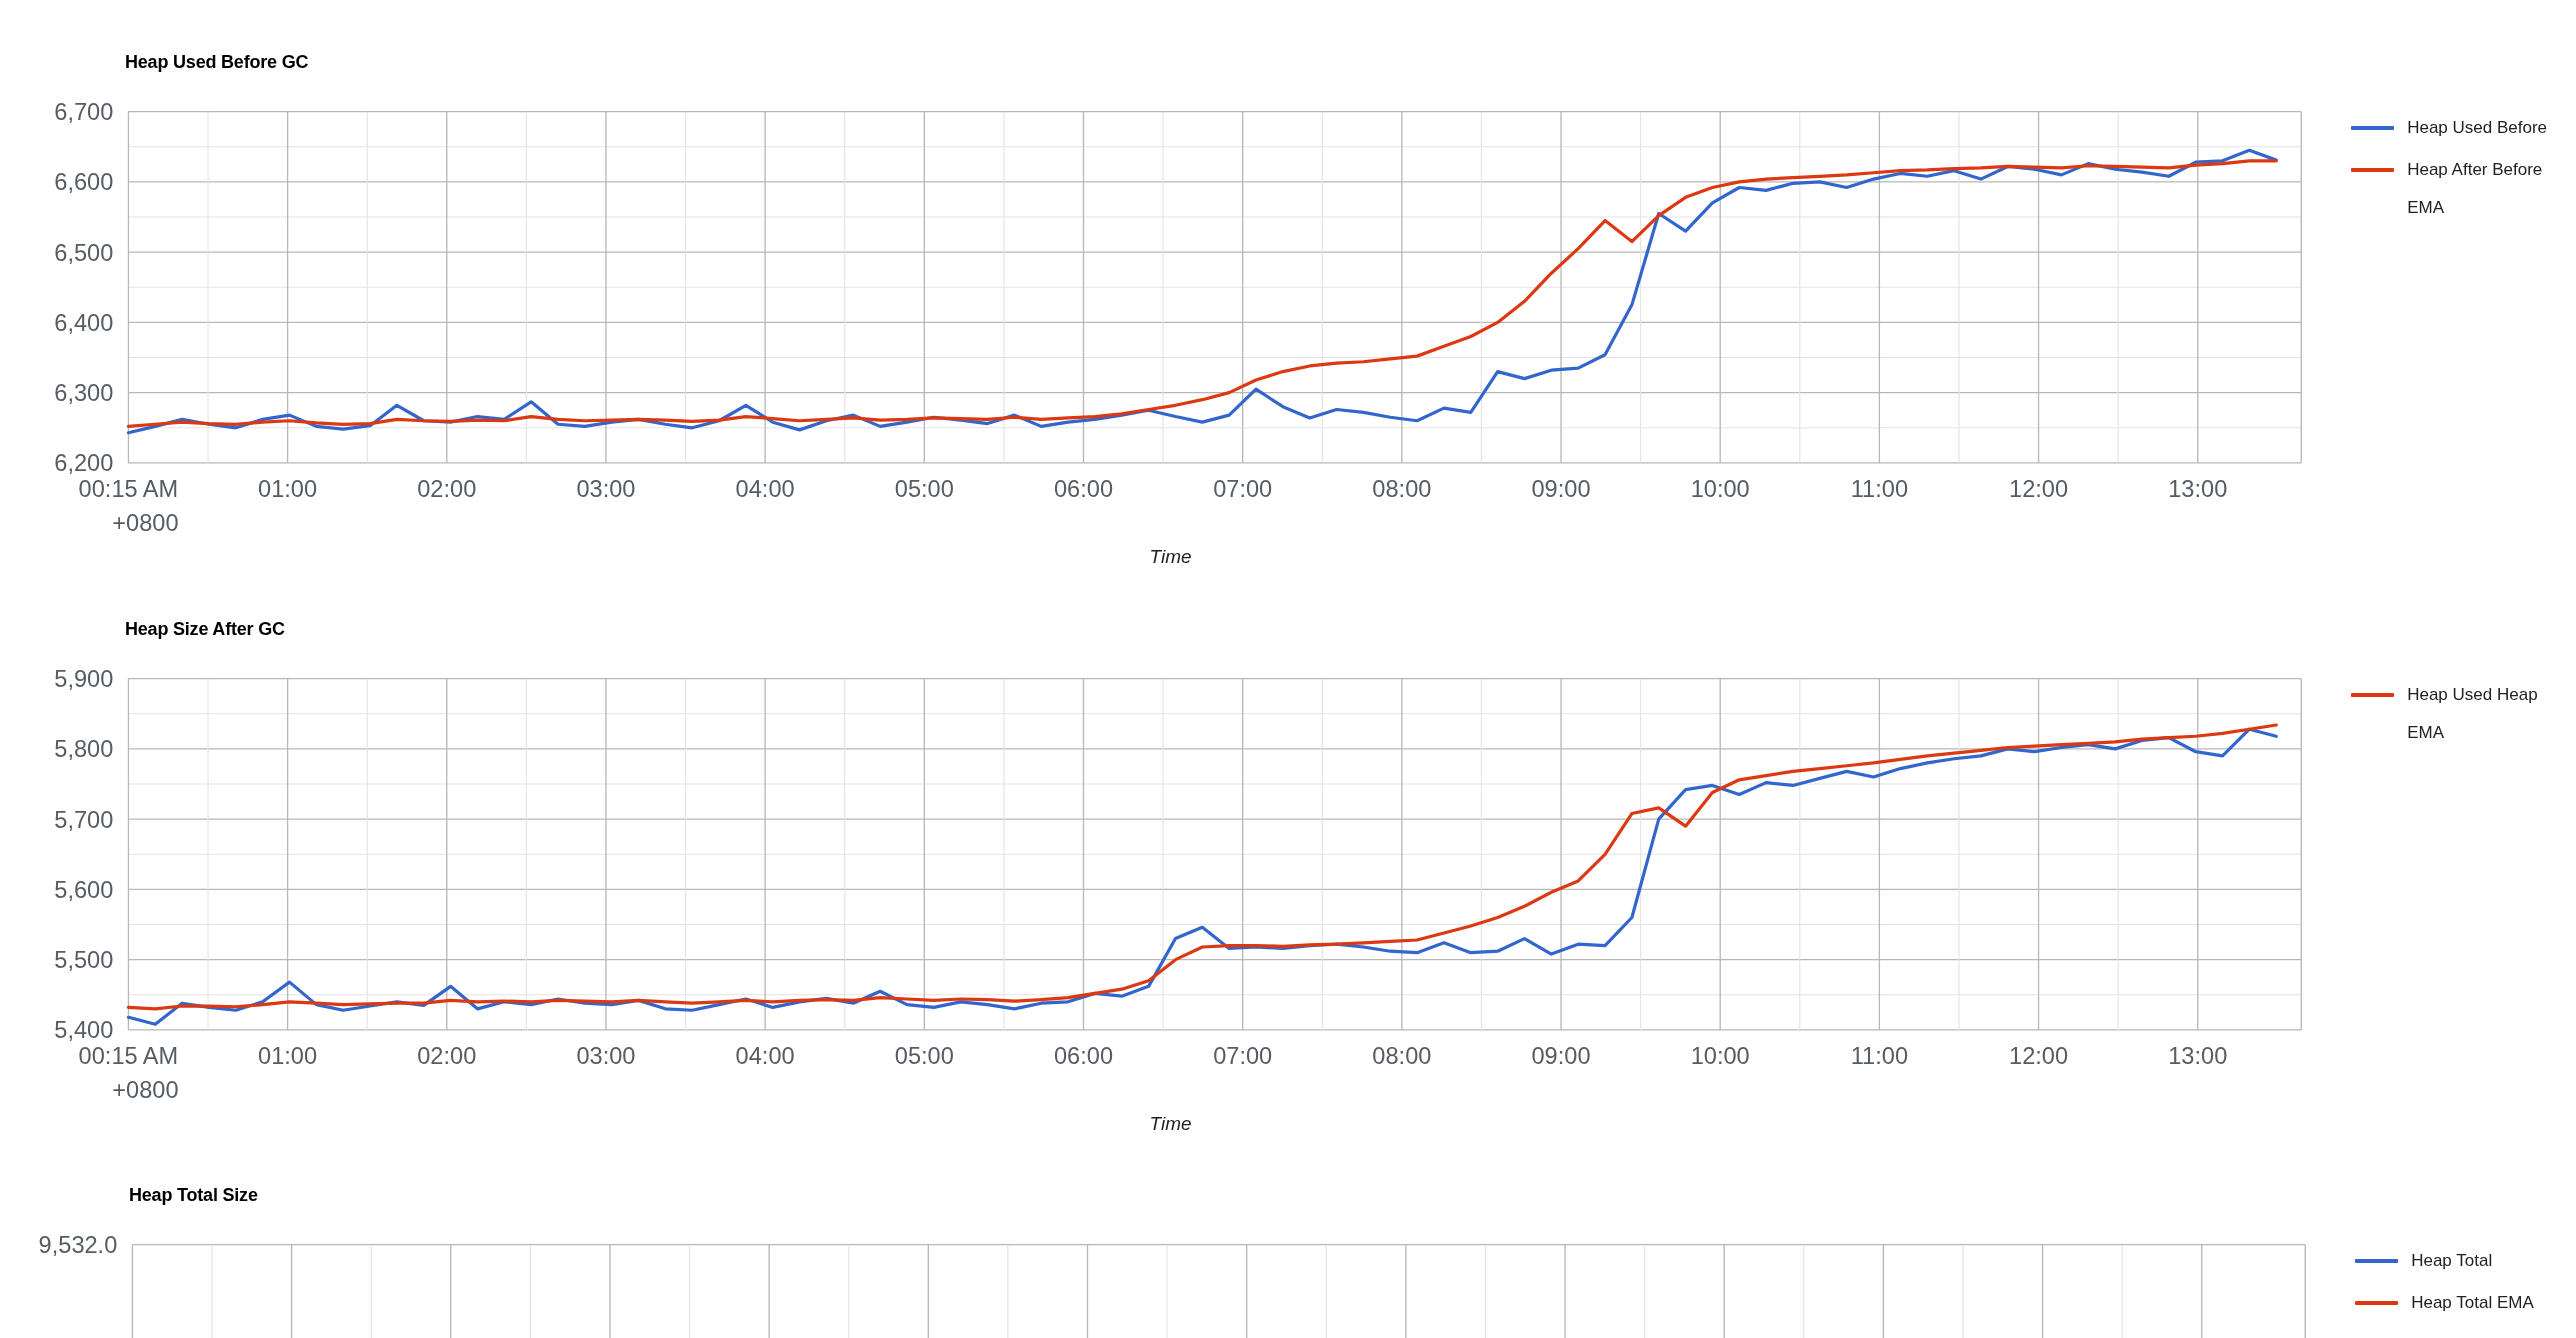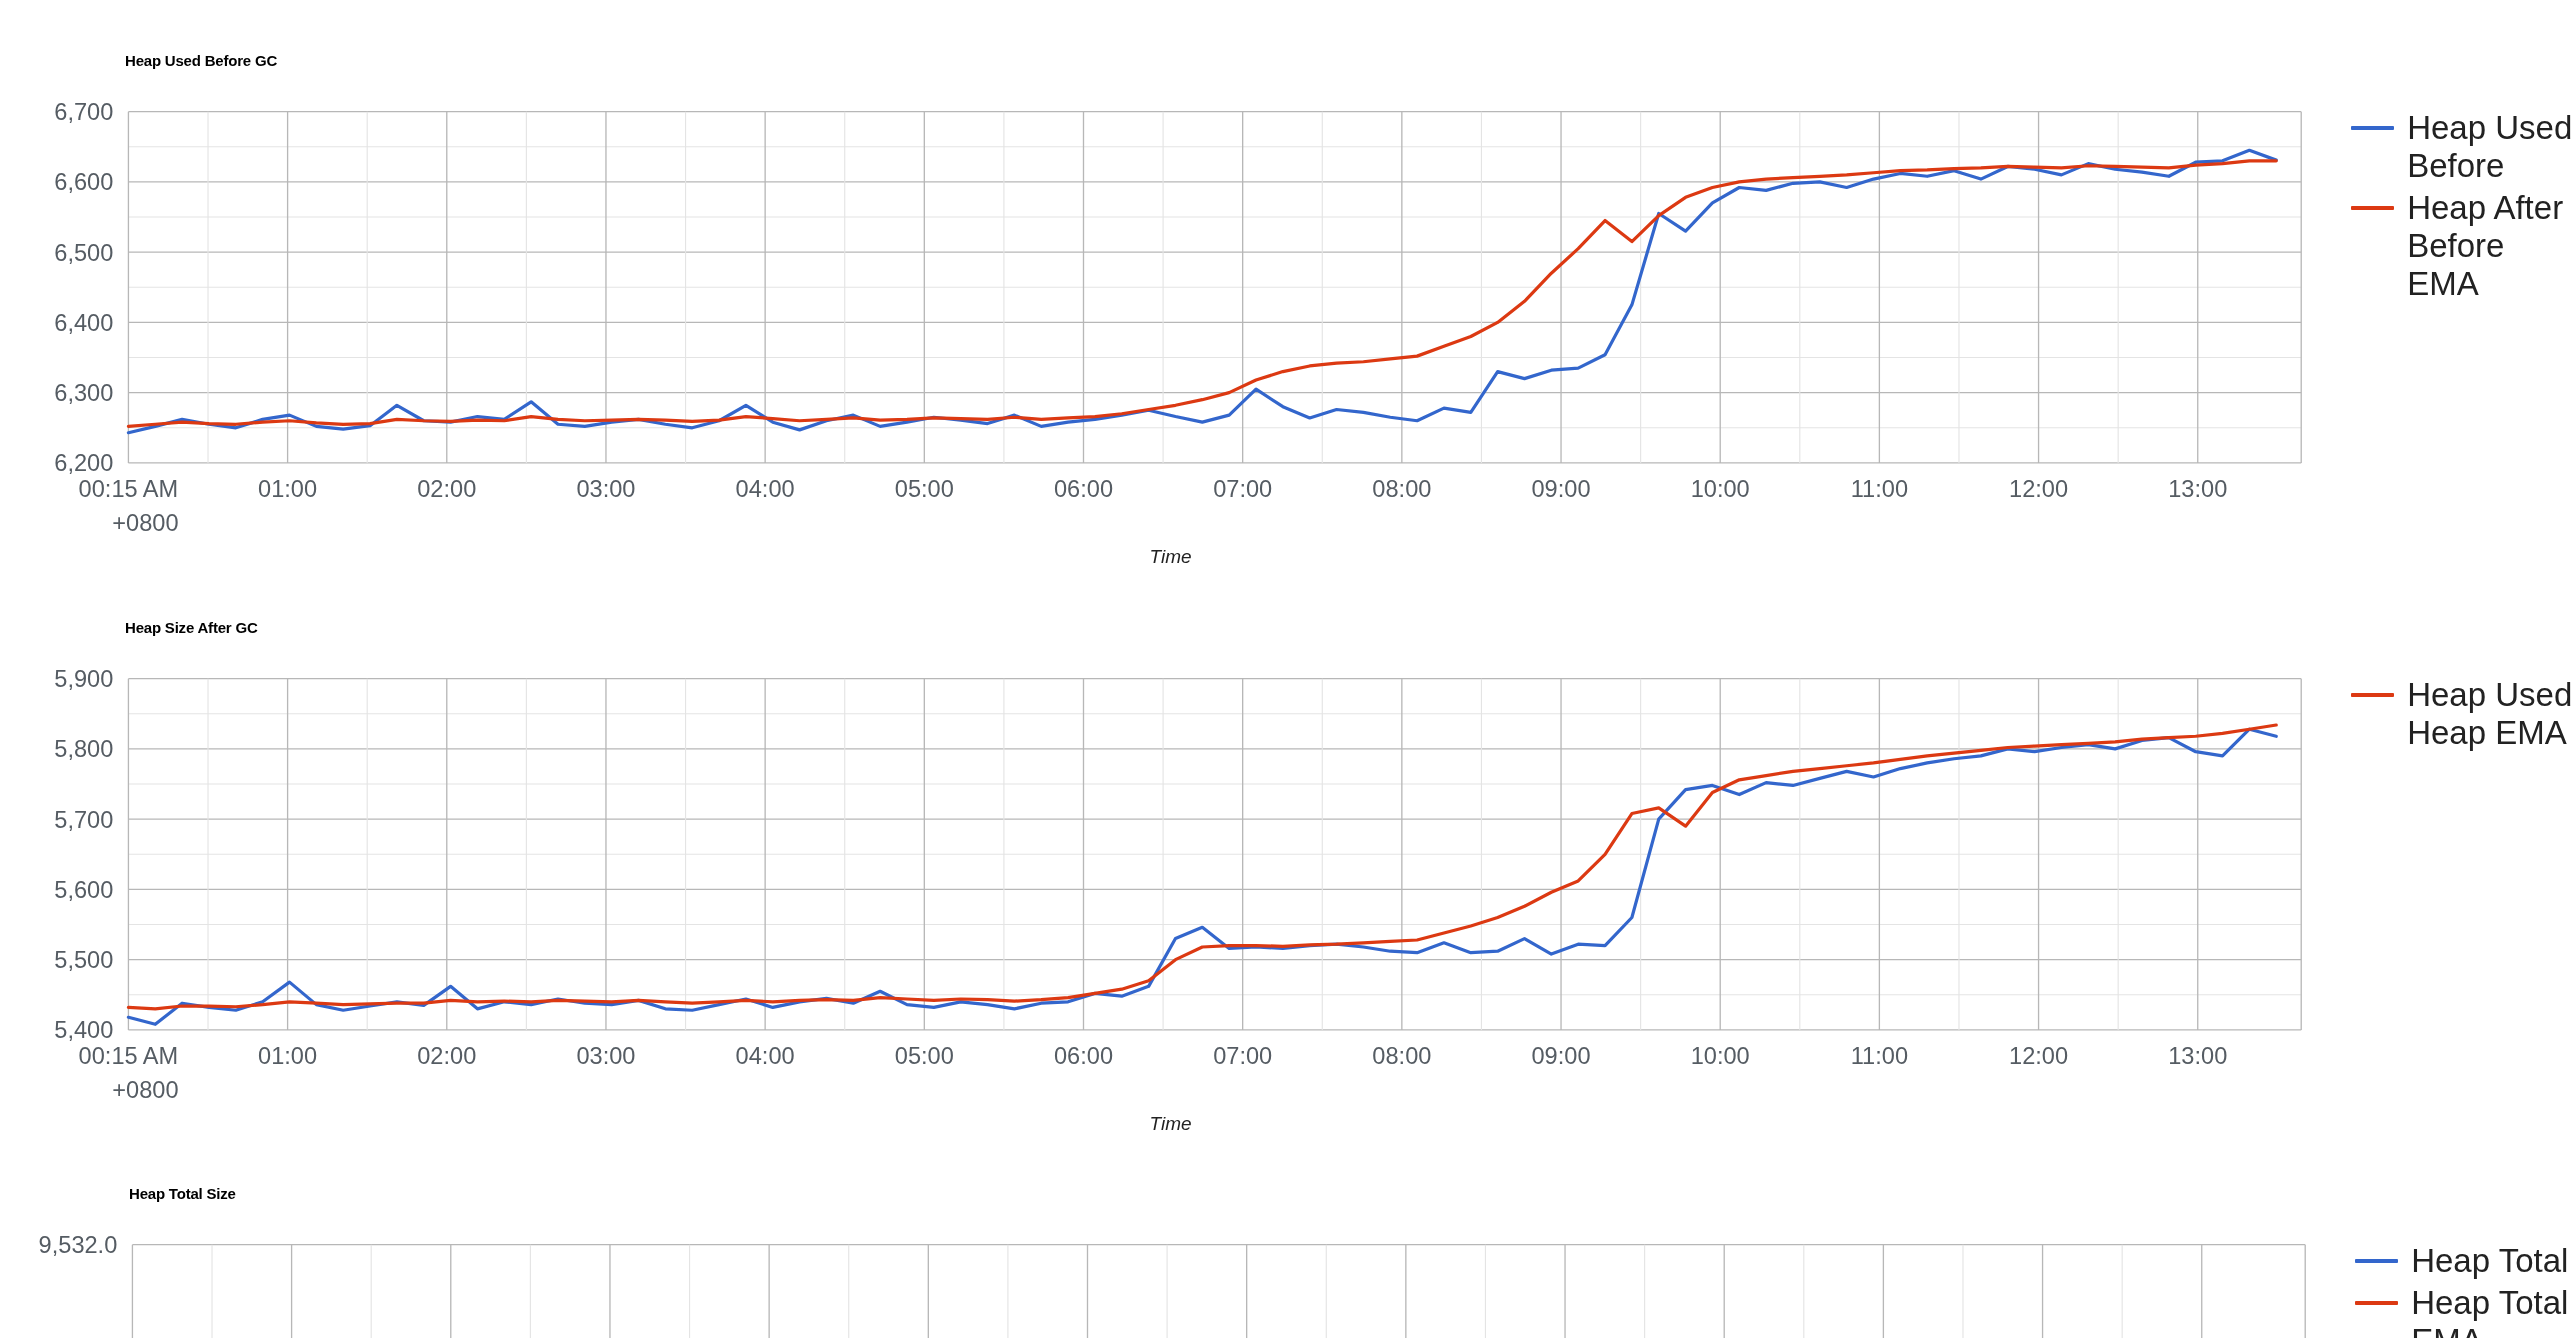--- a/index.html
+++ b/index.html
@@ -12,34 +12,34 @@
 
   .cut-top{
     position:absolute;left:0;top:-13.2px;width:2576px;
     text-align:center;font-size:23.6px;color:#333;
     font-weight:400;height:15px;overflow:hidden;
   }
 
   .panel{position:relative;width:2576px;}
   .panel-title{
     position:absolute;
-    font-size:15px;font-weight:bold;color:#000000;
+    font-size:18px;font-weight:bold;color:#000000;
     letter-spacing:-0.2px;white-space:nowrap;
   }
   .chart-svg{position:absolute;left:0;top:0;}
   .legend{position:absolute;}
   .legend-row{
     display:flex;align-items:flex-start;
     margin-bottom:3.8px;
   }
   .legend-swatch{
     width:43px;height:3.8px;margin-top:17px;margin-right:13.2px;flex:0 0 auto;border-radius:0.9px;
   }
   .legend-label{
-    font-size:33px;line-height:38px;color:#222222;
+    font-size:17px;line-height:38px;color:#222222;
     max-width:236px;
   }
   .axis-title{
     position:absolute;font-size:19px;font-style:italic;color:#222222;
     text-align:center;
   }
   .tick-lbl{
     font-size:25px;fill:#555c63;
   }
   .tick-lbl-y{font-size:25px;fill:#555c63;}

